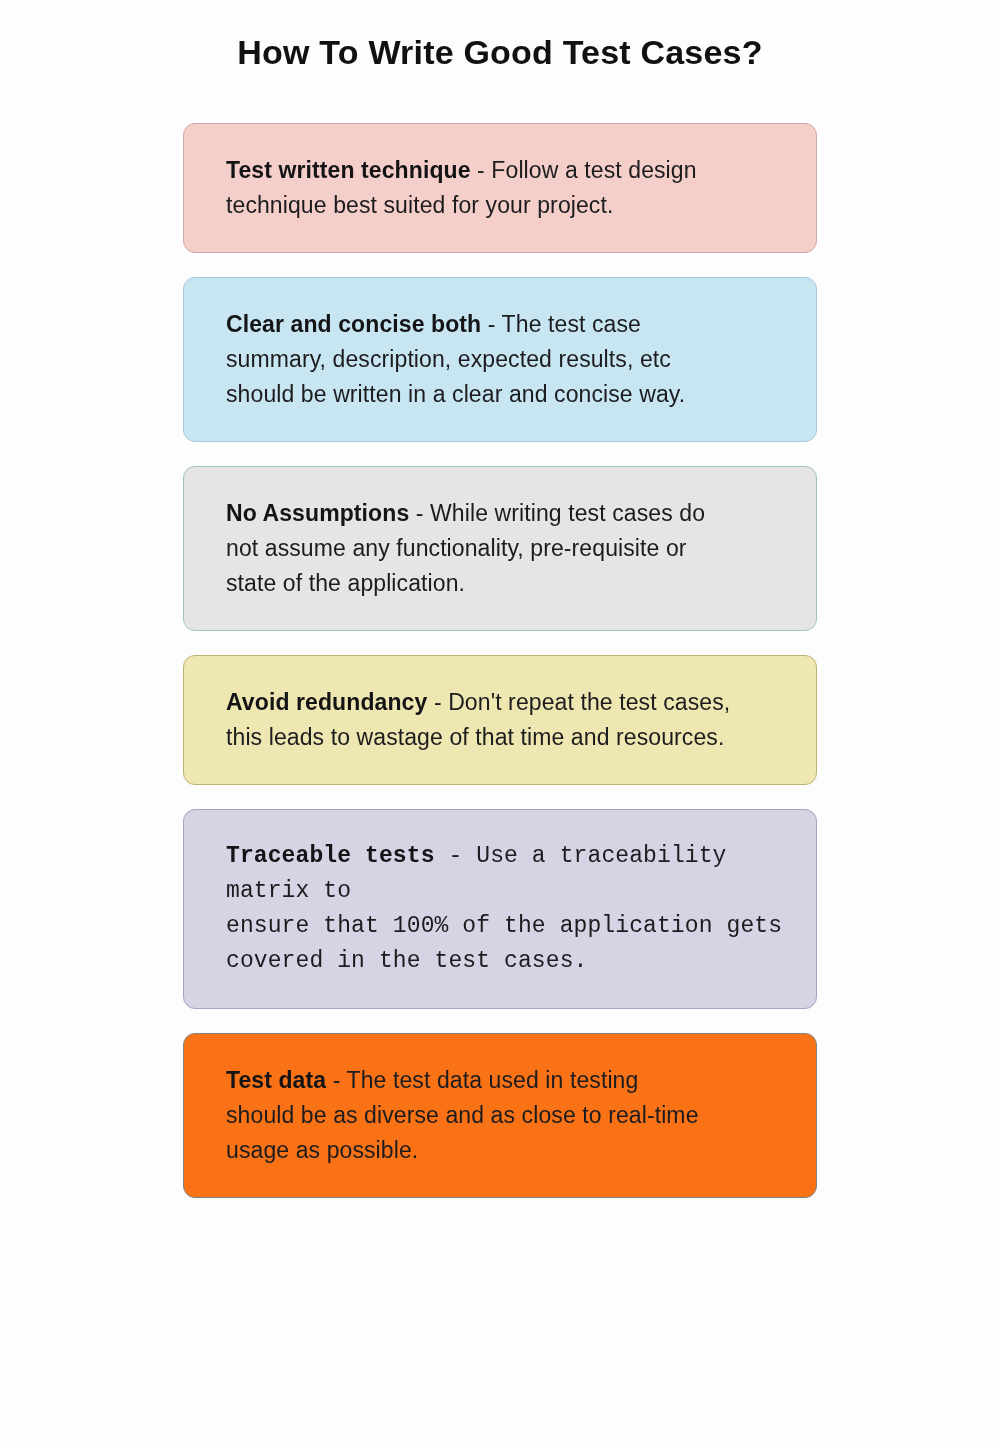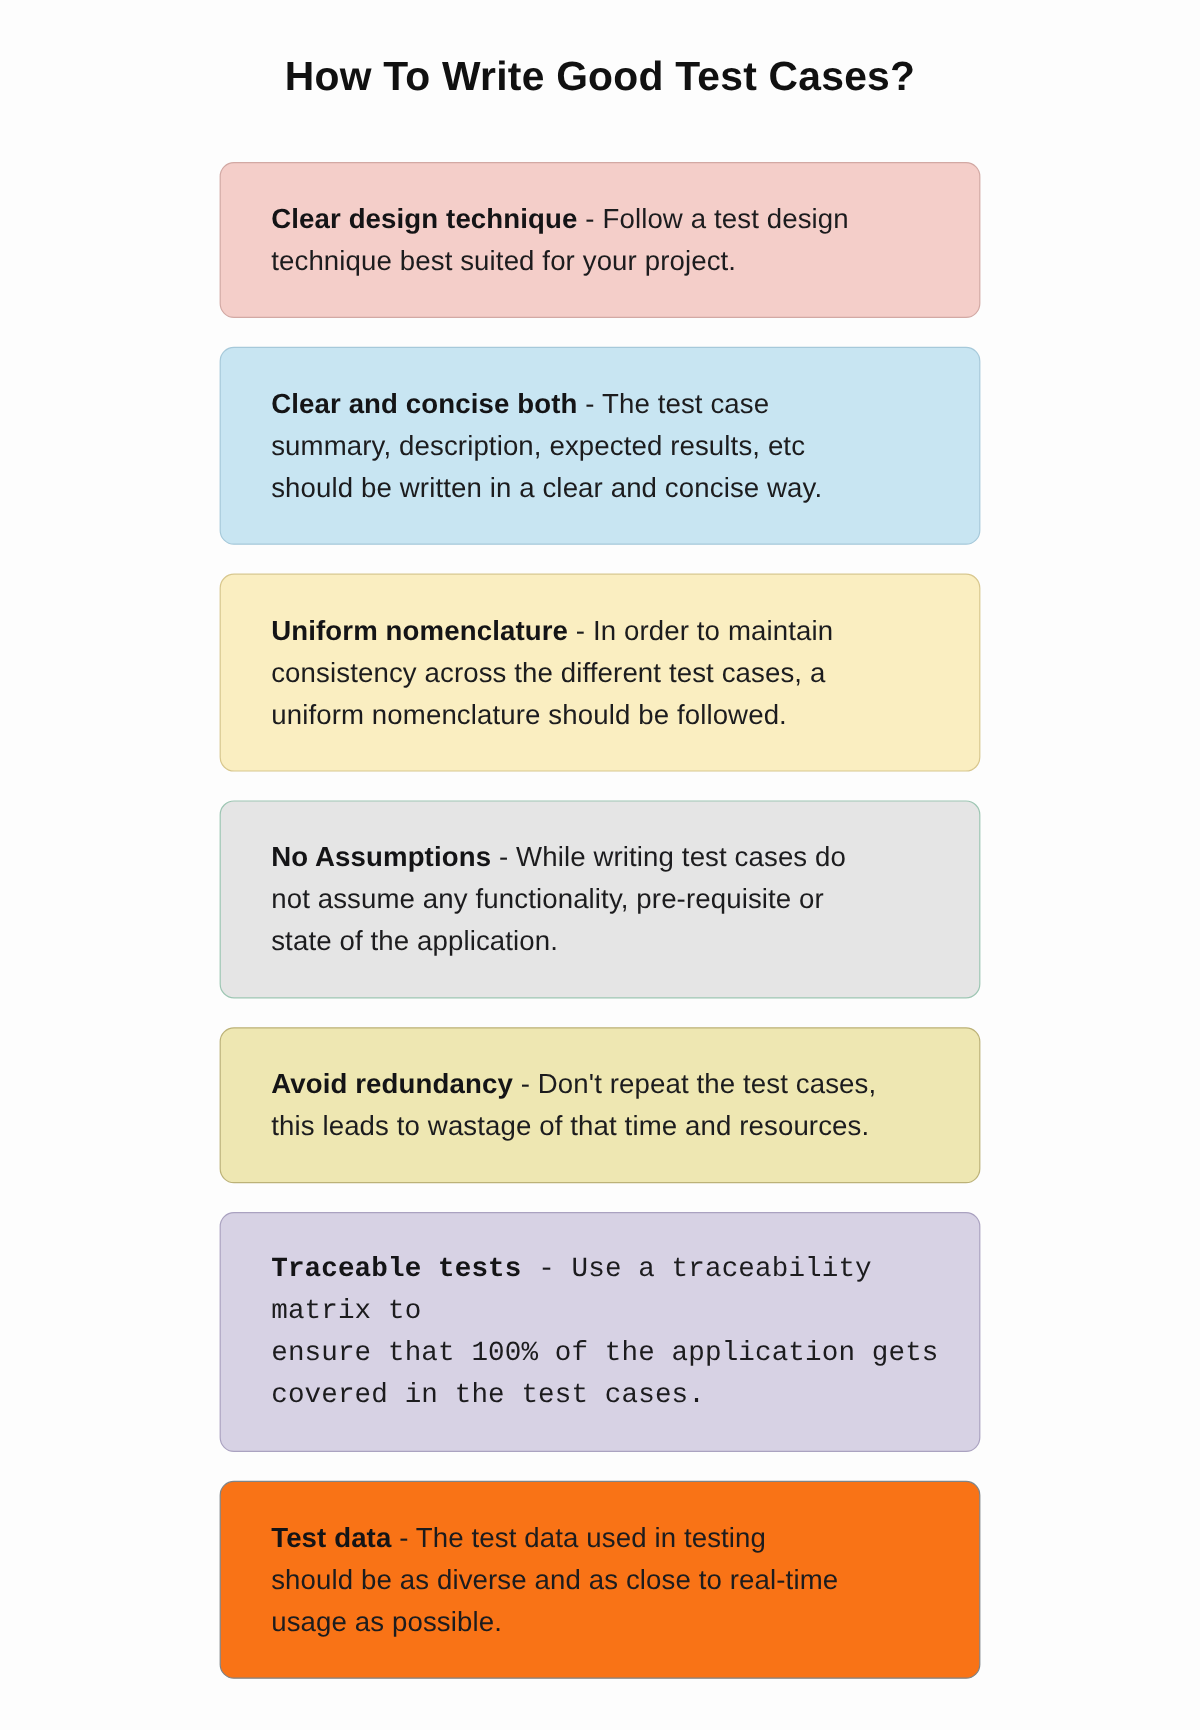--- a/index.html
+++ b/index.html
@@ -9,21 +9,21 @@
     min-height: 1442px;
     background: #fdfdfd;
     font-family: "Liberation Sans", "DejaVu Sans", sans-serif;
   }
   .page {
     width: 1000px;
     min-height: 1442px;
     overflow: hidden;
   }
   .page-title {
-    margin: 12px;
+    margin: 0;
     padding-top: 32px;
     text-align: center;
     font-size: 34px;
     line-height: 41px;
     font-weight: 700;
     color: #111111;
     letter-spacing: 0.2px;
   }
   .card-list {
     width: 634px;
@@ -57,35 +57,30 @@
 </style>
 </head>
 <body style="background: rgb(253, 253, 253);">
 
 <main class="page">
   <h1 class="page-title" style="color: rgb(17, 17, 17);">How To Write Good Test Cases?</h1>
 
   <div class="card-list">
 
     <section class="tip-card" style="background-color: rgb(244, 206, 201); border-color: rgb(210, 169, 164);">
-      <p class="card-text" style="color: rgb(28, 28, 30);"><strong>Clear design technique</strong> <span>-</span> <span class="body-text">Follow a test design
+      <p class="card-text" style="color: rgb(28, 28, 30);"><strong>Test written technique</strong> <span>-</span> <span class="body-text">Follow a test design
 technique best suited for your project.</span></p>
     </section>
 
     <section class="tip-card" style="background-color: rgb(200, 229, 242); border-color: rgb(166, 201, 218);">
       <p class="card-text" style="color: rgb(28, 28, 30);"><strong>Clear and concise both</strong> <span>-</span> <span class="body-text">The test case
 summary, description, expected results, etc
 should be written in a clear and concise way.</span></p>
     </section>
 
-    <section class="tip-card" style="background-color: rgb(250, 238, 193); border-color: rgb(216, 199, 142);">
-      <p class="card-text" style="color: rgb(28, 28, 30);"><strong>Uniform nomenclature</strong> <span>-</span> <span class="body-text">In order to maintain
-consistency across the different test cases, a
-uniform nomenclature should be followed.</span></p>
-    </section>
 
     <section class="tip-card" style="background-color: #e5e5e5; border-color: rgb(157, 198, 179);">
       <p class="card-text" style="color: rgb(28, 28, 30);"><strong>No Assumptions</strong> <span>-</span> <span class="body-text">While writing test cases do
 not assume any functionality, pre-requisite or
 state of the application.</span></p>
     </section>
 
     <section class="tip-card" style="background-color: rgb(238, 231, 178); border-color: rgb(188, 178, 120);">
       <p class="card-text" style="color: rgb(28, 28, 30);"><strong>Avoid redundancy</strong> <span>-</span> <span class="body-text">Don't repeat the test cases,
 this leads to wastage of that time and resources.</span></p>

